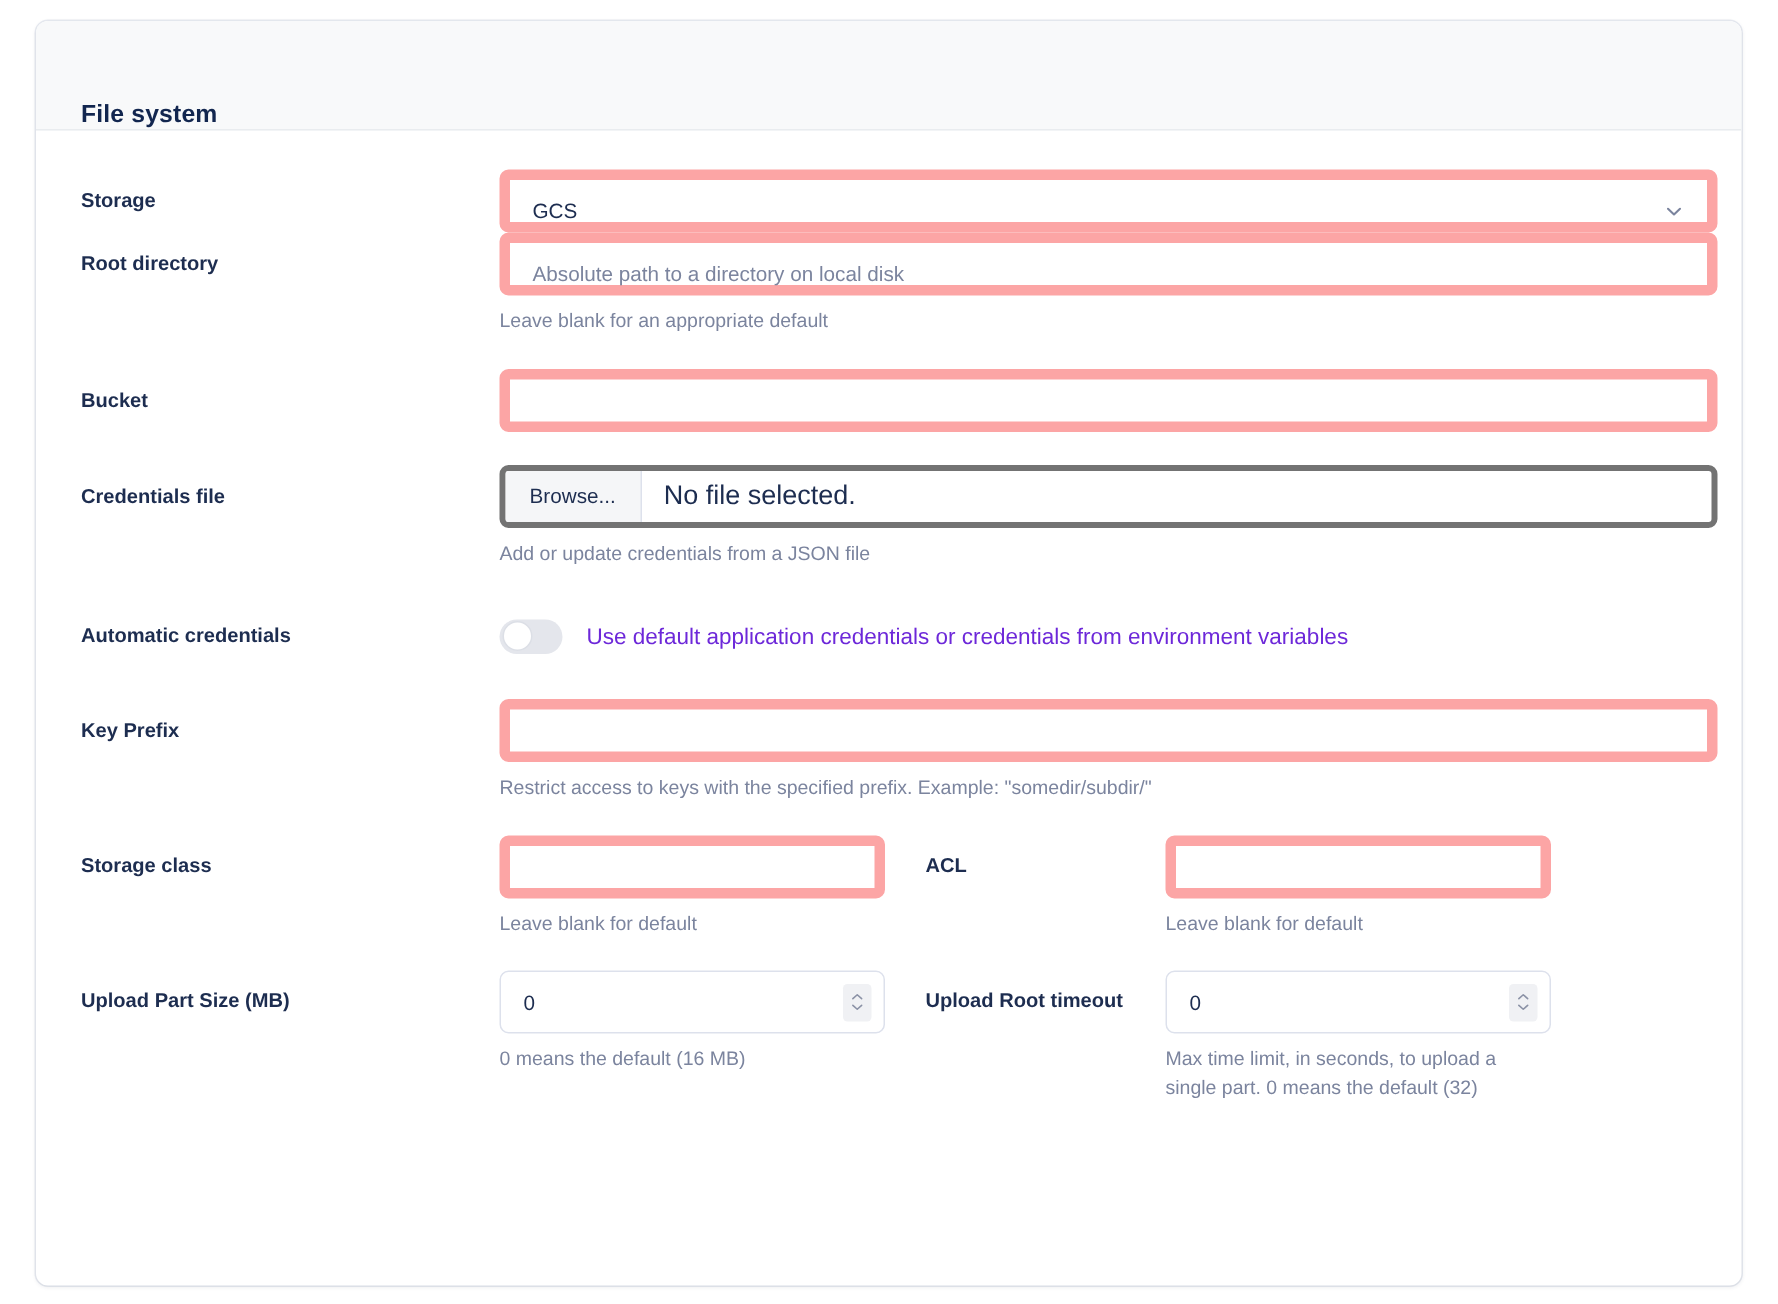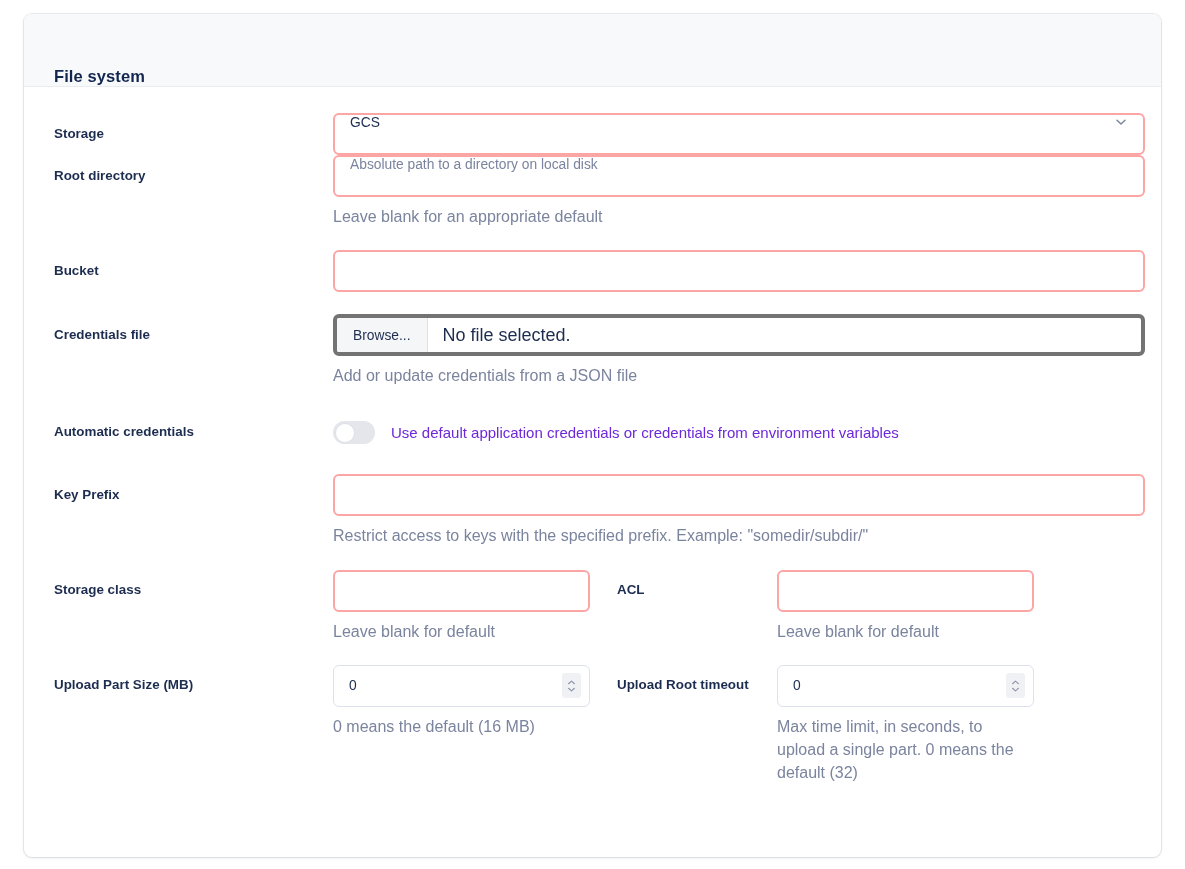--- a/index.html
+++ b/index.html
@@ -45,36 +45,36 @@
     font-size: 13.4px;
     font-weight: 600;
     color: #1d2d50;
     line-height: 1.3;
   }
   .field-col { flex: 1 1 auto; min-width: 0; }
 
   .ctrl {
     width: 812px;
     height: 42px;
-    border: 2px solid #fca5a5;
+    border: 7px solid #fca5a5;
     border-radius: 6px;
     background: #ffffff;
-    display: flex; align-items: flex-start;
+    display: flex; align-items: flex-end;
     padding: 0 15px;
     font-size: 13.8px;
     color: #1d2d50;
   }
   .ctrl.select { justify-content: space-between; cursor: pointer; }
   .ctrl .placeholder { color: #7b849e; }
   .chev-down { width: 14px; height: 14px; display:block; flex: 0 0 auto; }
   .chev-down svg { display: block; }
 
   .hint {
     margin-top: 8px;
-    font-size: 16px;
+    font-size: 13px;
     color: #7b849e;
     line-height: 1.45;
   }
 
   
   .file-ctrl {
     width: 812px; height: 42px;
     border: 4px solid #737373;
     border-radius: 6px;
     background: #ffffff;

